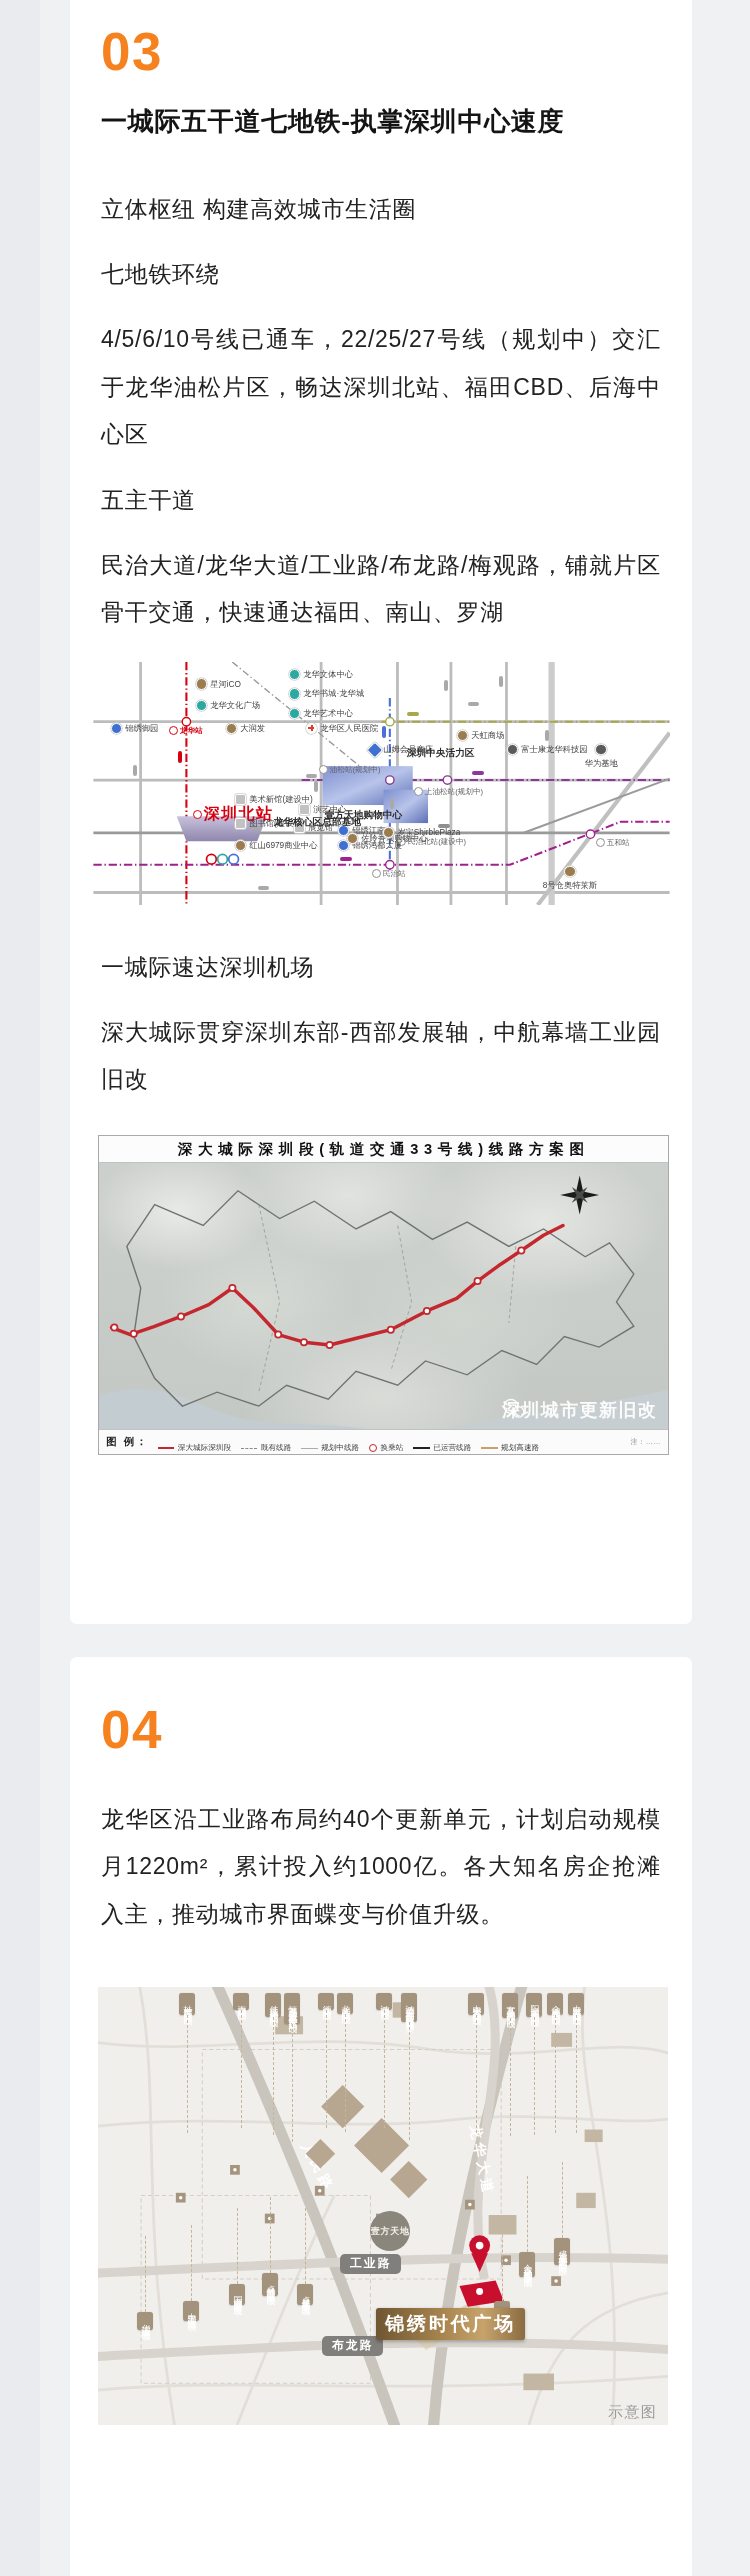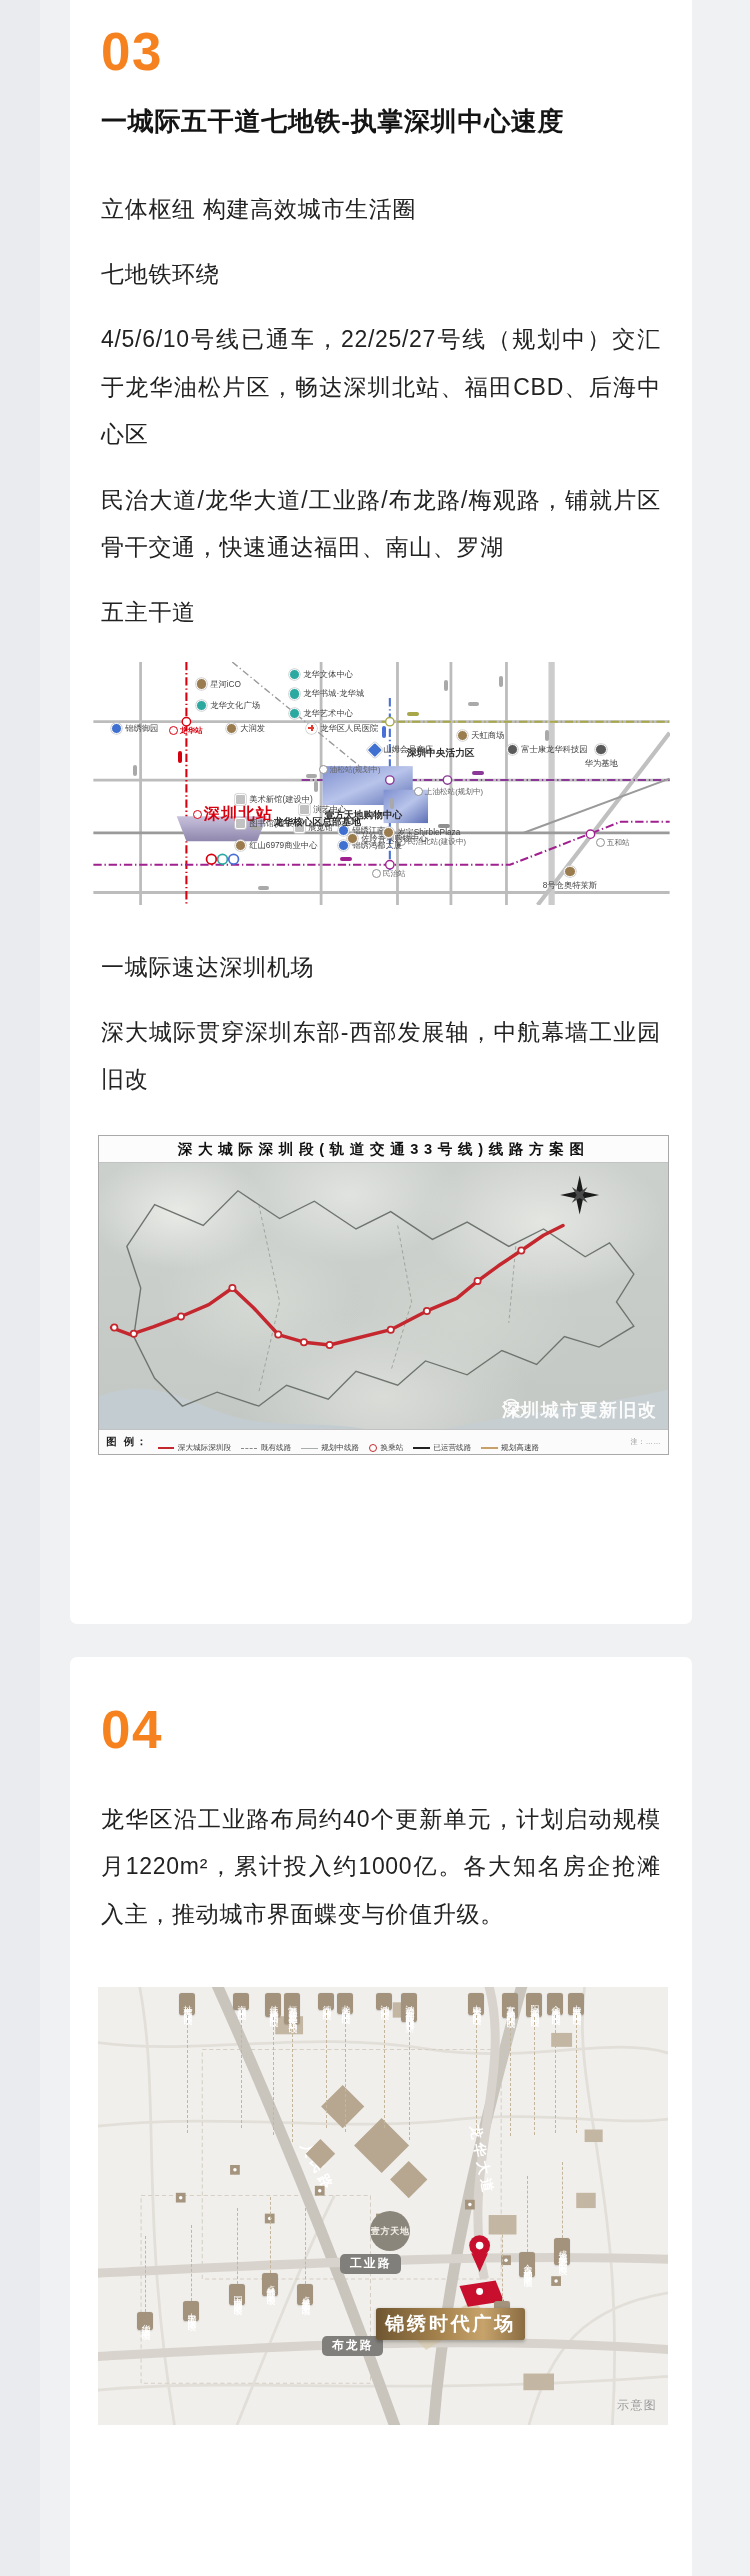--- a/index.html
+++ b/index.html
@@ -91,37 +91,37 @@
   .rbadge{position:absolute;background:#807f7b;color:#fff;font-size:11.8px;font-weight:700;
           padding:2.1px 9.7px;border-radius:4.9px;letter-spacing:2.1px;white-space:nowrap;}
   .poi-circle{position:absolute;left:272px;top:224px;width:40px;height:40px;border-radius:50%;
               background:#8b867c;color:#f3efe8;font-size:9px;font-weight:700;display:flex;
               align-items:center;justify-content:center;letter-spacing:0.7px;}
   .gold-tag{position:absolute;left:278px;top:321px;width:149px;height:32px;border-radius:2.8px;
             background:linear-gradient(90deg,#6f5631,#a8854f 45%,#c7a36b 72%,#8a6c42);
             color:#fff;font-size:19px;font-weight:700;letter-spacing:2.8px;
             display:flex;align-items:center;justify-content:center;
             box-shadow:0 1.4px 3.5px rgba(0,0,0,0.25);}
-  .map-caption{position:absolute;right:11px;bottom:11px;font-size:12px;color:#9a9a9a;letter-spacing:1.4px;}
+  .map-caption{position:absolute;right:11px;bottom:3px;font-size:15px;color:#9a9a9a;letter-spacing:1.4px;}
 </style>
 </head>
 <body>
 
 <div class="left-strip"></div>
 
 <main class="article">
 
   <section class="card card1">
     <div class="sec-num">03</div>
     <h2 class="sec-title">一城际五干道七地铁-执掌深圳中心速度</h2>
     <p class="body-text mt-lg">立体枢纽 构建高效城市生活圈</p>
     <p class="body-text">七地铁环绕</p>
     <p class="body-text">4/5/6/10号线已通车，22/25/27号线（规划中）交汇于龙华油松片区，畅达深圳北站、福田CBD、后海中心区</p>
+    <p class="body-text">五主干道</p>
     <p class="body-text">民治大道/龙华大道/工业路/布龙路/梅观路，铺就片区骨干交通，快速通达福田、南山、罗湖</p>
-    <p class="body-text">五主干道</p>
 
     <div class="metro-map">
       <svg width="577" height="243" viewBox="0 0 830 350">
 
         <g stroke="#bcbcbc" stroke-width="4" fill="none">
           <line x1="68" y1="0" x2="68" y2="350"></line>
           <line x1="328" y1="0" x2="328" y2="350"></line>
           <line x1="438" y1="0" x2="438" y2="350"></line>
           <line x1="515" y1="0" x2="515" y2="350"></line>
           <line x1="595" y1="0" x2="595" y2="350"></line>

